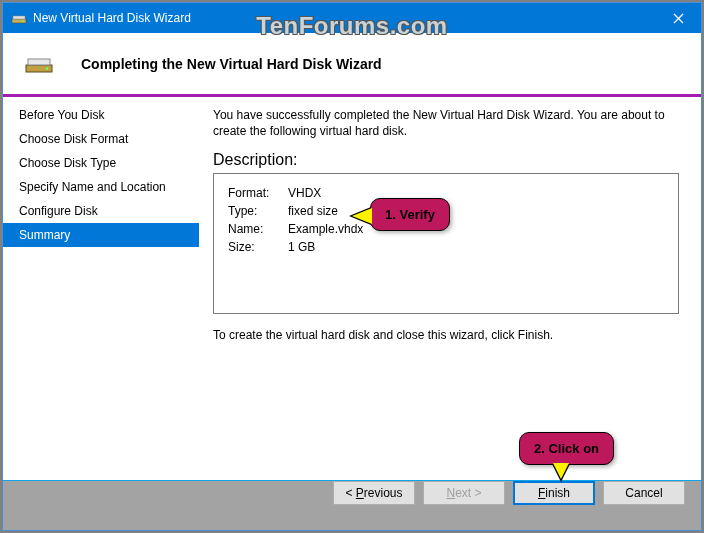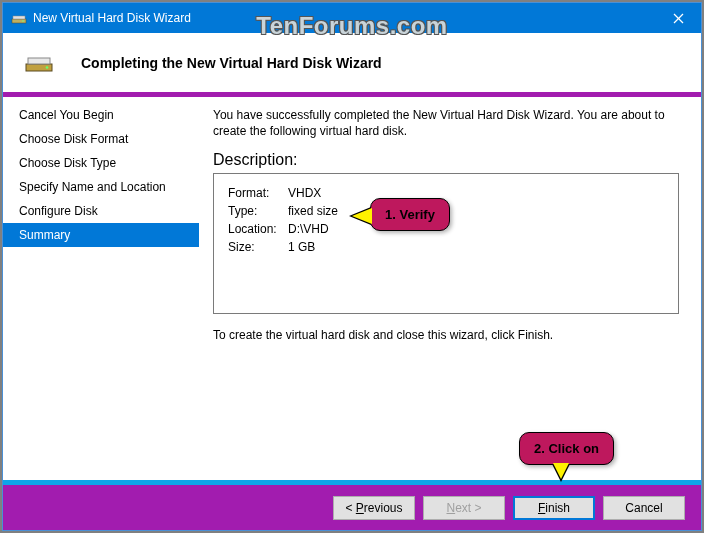--- a/index.html
+++ b/index.html
@@ -45,21 +45,21 @@
       justify-content: center;
       color: #fff;
       font-size: 14px;
       cursor: pointer;
     }
     .header-area {
       height: 64px;
       display: flex;
       align-items: center;
       padding-left: 20px;
-      border-bottom: 5px solid #a21caf;
+      border-bottom: 3px solid #a21caf;
       background: #fff;
     }
     .header-icon {
       width: 32px; height: 22px;
       margin-right: 26px;
       display: flex; align-items: center; justify-content: center;
     }
     .header-title {
       font-size: 14px;
       font-weight: bold;
@@ -110,24 +110,24 @@
       font-size: 12px;
       line-height: 18px;
     }
     .desc-key { width: 60px; }
     .instruction {
       margin-top: 14px;
       font-size: 12px;
     }
     .footer {
       height: 50px;
-      border-top: 5px solid #0ea5e9;
-      background: #a21caf;
-      display: flex;
-      align-items: center;
+      border-top: 1px solid #0ea5e9;
+      background: #a3a3a3;
+      display: flex;
+      align-items: flex-start;
       justify-content: flex-end;
       padding-right: 16px;
       gap: 8px;
     }
     .btn {
       min-width: 82px;
       height: 24px;
       border: 1px solid #adadad;
       background: #e1e1e1;
       font-size: 12px;
@@ -235,43 +235,43 @@
           <rect x="1" y="11" width="26" height="7" fill="#c0a040" stroke="#5a4a20"></rect>
           <rect x="3" y="5" width="22" height="6" fill="#e8e8e8" stroke="#888"></rect>
           <circle cx="22" cy="14.5" r="1.3" fill="#6aff6a"></circle>
         </svg>
     </span>
     <div class="header-title">Completing the New Virtual Hard Disk Wizard</div>
   </div>
 
   <div class="body-area">
     <div class="sidebar">
-      <div class="sidebar-item">Cancel You Begin</div>
+      <div class="sidebar-item">Before You Disk</div>
       <div class="sidebar-item">Choose Disk Format</div>
       <div class="sidebar-item">Choose Disk Type</div>
       <div class="sidebar-item">Specify Name and Location</div>
       <div class="sidebar-item">Configure Disk</div>
       <div class="sidebar-item active">Summary</div>
     </div>
 
     <div class="content">
       <div class="intro-text">You have successfully completed the New Virtual Hard Disk Wizard. You are about to create the following virtual hard disk.</div>
       <div class="desc-label">Description:</div>
       <div class="desc-box">
         <div class="desc-row">
           <span class="desc-key">Format:</span>
           <span>VHDX</span>
         </div>
         <div class="desc-row">
           <span class="desc-key">Type:</span>
           <span>fixed size</span>
         </div>
         <div class="desc-row">
-          <span class="desc-key">Location:</span>
-          <span>D:\VHD</span>
+          <span class="desc-key">Name:</span>
+          <span>Example.vhdx</span>
         </div>
         <div class="desc-row">
           <span class="desc-key">Size:</span>
           <span>1 GB</span>
         </div>
       </div>
       <div class="instruction">To create the virtual hard disk and close this wizard, click Finish.</div>
     </div>
   </div>
 

